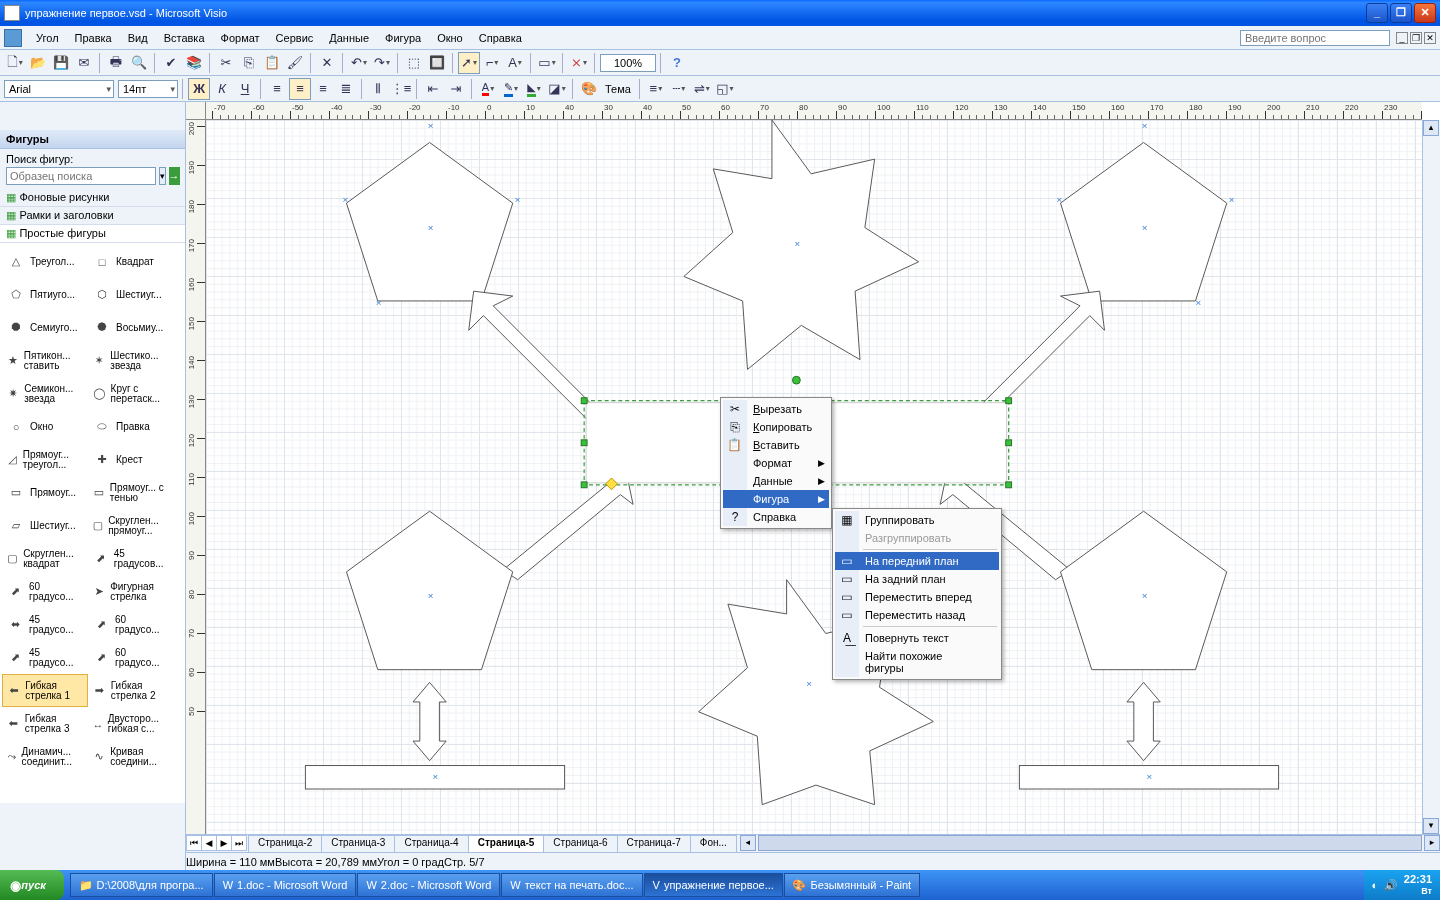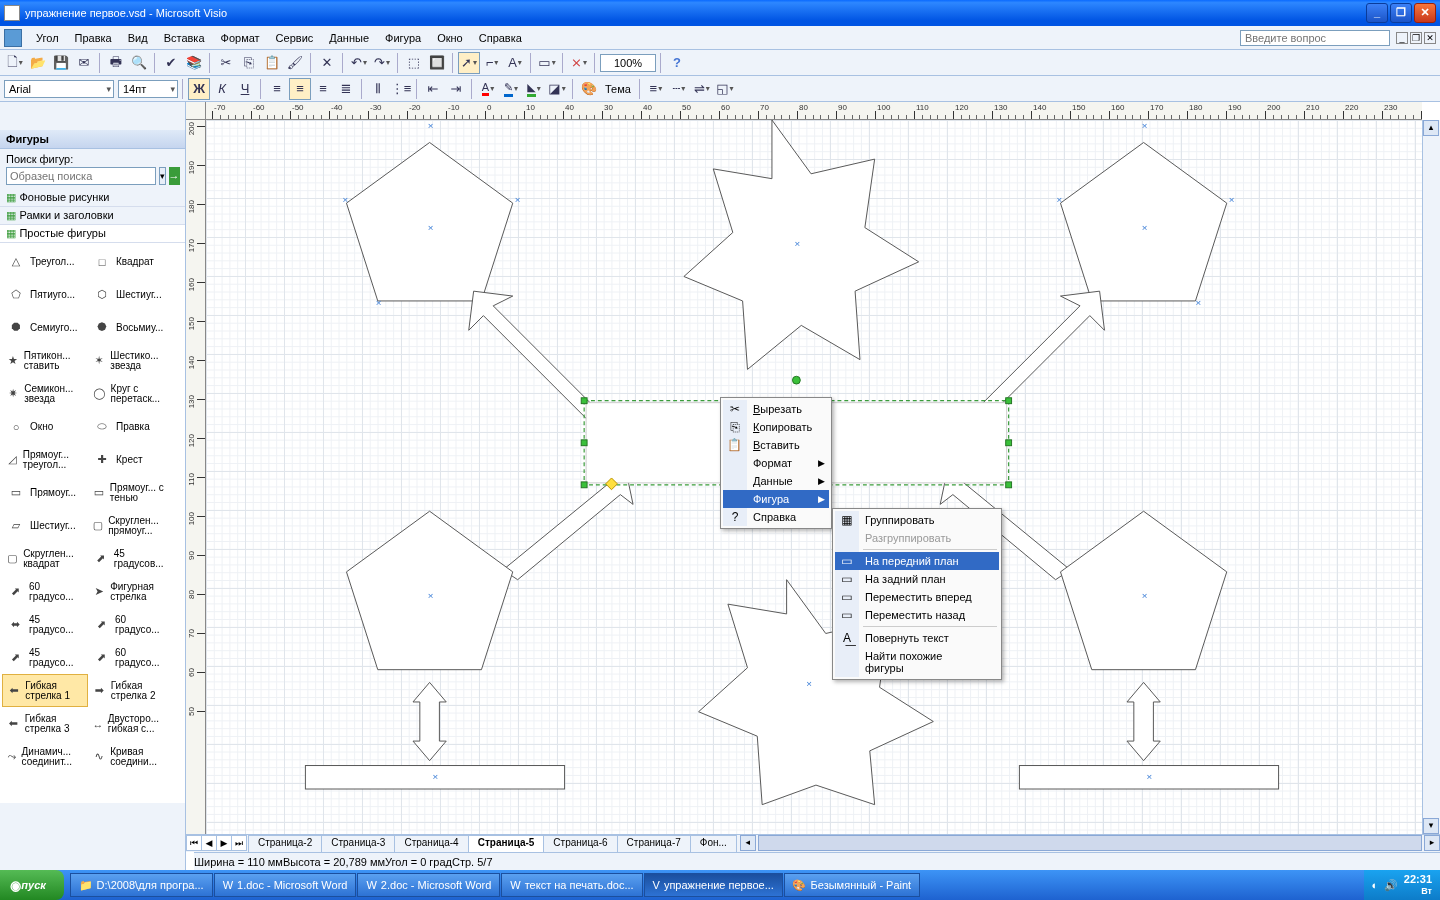--- a/index.html
+++ b/index.html
@@ -732,21 +732,21 @@
         <div class="tab">Страница-7</div>
         <div class="tab">Фон...</div>
       </div>
     <div class="hsb">
       <div class="sbbtn" style="left:0">◂</div>
       <div class="thumb"></div>
       <div class="sbbtn" style="right:0">▸</div>
     </div>
   </div>
 
-  <div style="position:absolute;left:8px;right:0;bottom:0;height:18px;background:#eef3fa;border-top:1px solid #a8c1e2;display:flex;align-items:center">
+  <div style="position:absolute;left:0;right:0;bottom:0;height:18px;background:#eef3fa;border-top:1px solid #a8c1e2;display:flex;align-items:center">
     <div class="cell">Ширина = 110 мм</div>
     <div class="cell">Высота = 20,789 мм</div>
     <div class="cell">Угол = 0 град</div>
     <div class="cell right" style="border:none;min-width:60px">Стр. 5/7</div>
   </div>
 </div>
 
 <div class="ctxmenu" style="left:720px; top:397px; width:112px">
   <div class="strip"></div>
   <div id="ctx1">

